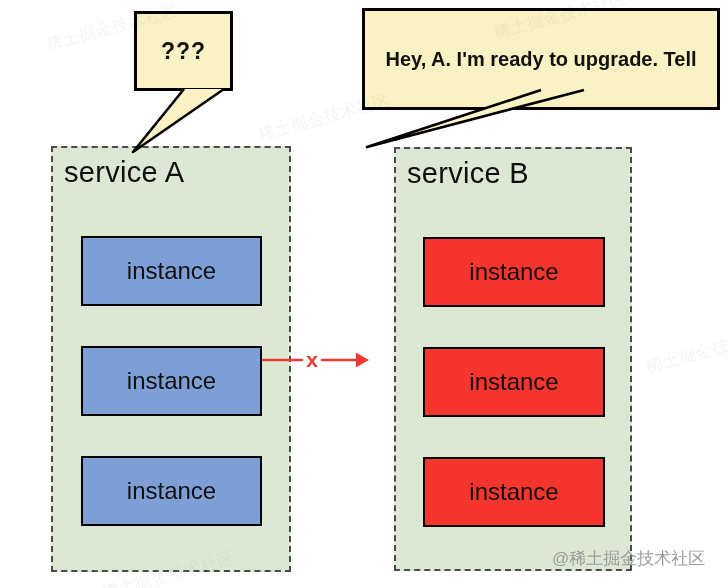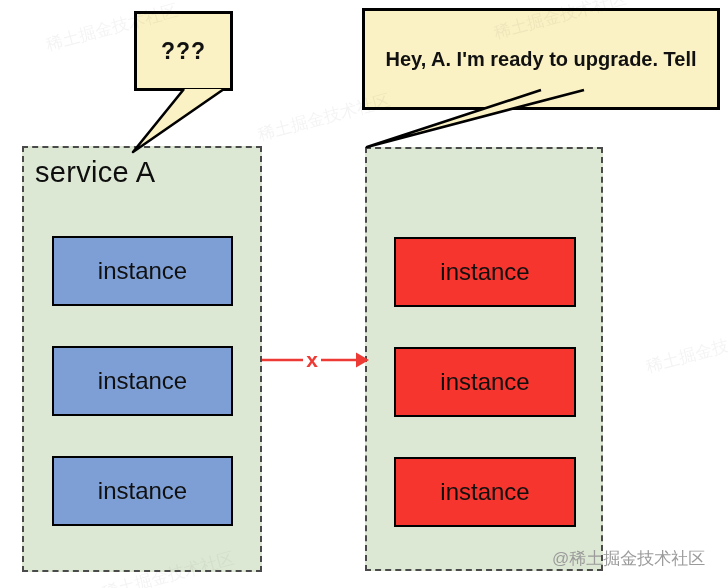--- a/index.html
+++ b/index.html
@@ -32,21 +32,21 @@
   svg.overlay{position:absolute;left:0;top:0;z-index:3;pointer-events:none;}
   .tail{fill:var(--bubble-fill);stroke:#000;stroke-width:2.6px;stroke-linejoin:round;}
   .arrow-line{stroke:var(--arrow-red);stroke-width:2.6px;}
   .arrow-head{fill:var(--arrow-red);}
   .arrow-chip{fill:#ffffff;}
   .arrow-x{fill:var(--arrow-red);font-family:"Liberation Sans","DejaVu Sans",sans-serif;
     font-size:21px;font-weight:700;text-anchor:middle;}
   
   .service{
     position:absolute;background:var(--service-fill);
-    border:2px dashed var(--dash-border);z-index:1;
+    border:2px dashed var(--dash-border);z-index:1;margin-left:29px;
   }
   .service-a{left:22px;top:146px;width:240px;height:426px;}
   .service-b{left:365px;top:147px;width:238px;height:424px;}
   .service-title{
     position:absolute;left:11px;top:8px;font-size:29px;font-weight:500;
     color:#0e0e0e;letter-spacing:.3px;
   }
   
   .instance{
     position:absolute;border:2.5px solid #000;
@@ -87,20 +87,21 @@
   </div>
 
   <div class="service service-a">
     <div class="service-title">service A</div>
     <div class="instance row-0">instance</div>
     <div class="instance row-1">instance</div>
     <div class="instance row-2">instance</div>
   </div>
 
   <div class="service service-b">
+    <div class="service-title">service B</div>
     <div class="instance row-0">instance</div>
     <div class="instance row-1">instance</div>
     <div class="instance row-2">instance</div>
   </div>
 
   <svg class="overlay" width="728" height="588" viewBox="0 0 728 588">
     <path class="tail" d="M184,89 L133,152 L224,89"></path>
     <path class="tail" d="M541,90 L367,147 L584,90"></path>
     <line class="arrow-line" x1="262" y1="360" x2="357" y2="360"></line>
     <polygon class="arrow-head" points="356,352.5 369,360 356,367.5"></polygon>

